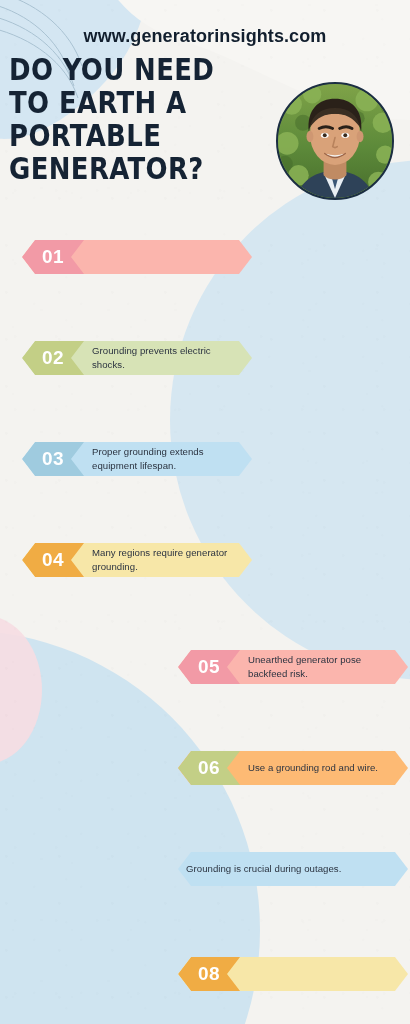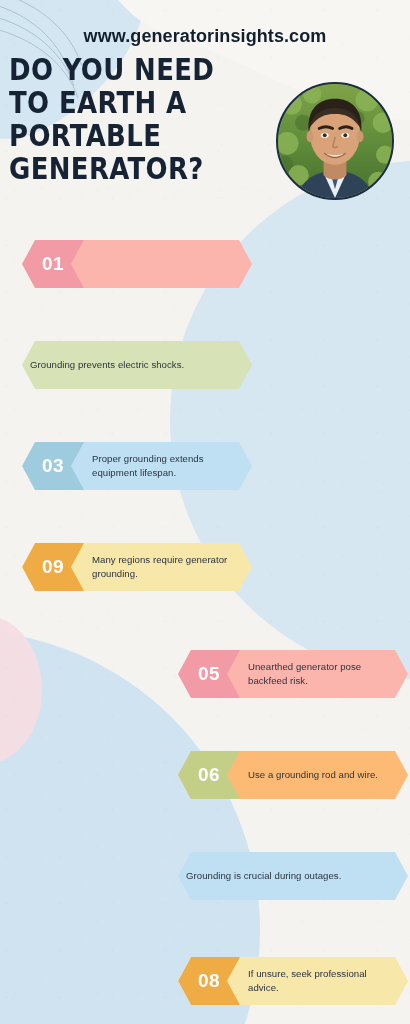--- a/index.html
+++ b/index.html
@@ -87,21 +87,21 @@
     border-radius: 50%;
     border: 2.5px solid #1b2e42;
     overflow: hidden;
     background: #6f8f4a;
   }
   .portrait svg { display: block; width: 100%; height: 100%; }
 
   
   .row {
     position: absolute;
-    height: 48px;
+    height: 34px;
     width: 230px;
     display: flex;
     align-items: stretch;
   }
   .row.left  { left: 22px; }
   .row.right { left: 178px; }
 
   .banner {
     position: relative;
     width: 100%;
@@ -228,32 +228,33 @@
   </div>
 
   <div id="rows">
       <div class="row left" style="top: 240px;">
         <div class="banner" style="background: rgb(251, 181, 173);">
           <div class="num-chip" style="background: rgb(242, 154, 166);">01</div>
         </div>
       </div>
       <div class="row left" style="top: 341px;">
         <div class="banner" style="background: rgb(215, 227, 182);">
+          <div class="num-chip" style="background: rgb(195, 207, 134);">02</div>
           <div class="row-text" style="color: rgb(43, 51, 64);">Grounding prevents electric shocks.</div>
         </div>
       </div>
       <div class="row left" style="top: 442px;">
         <div class="banner" style="background: rgb(191, 224, 242);">
           <div class="num-chip" style="background: rgb(159, 203, 223);">03</div>
           <div class="row-text" style="color: rgb(43, 51, 64);">Proper grounding extends equipment lifespan.</div>
         </div>
       </div>
       <div class="row left" style="top: 543px;">
         <div class="banner" style="background: rgb(247, 231, 168);">
-          <div class="num-chip" style="background: rgb(240, 172, 68);">09</div>
+          <div class="num-chip" style="background: rgb(240, 172, 68);">04</div>
           <div class="row-text" style="color: rgb(43, 51, 64);">Many regions require generator grounding.</div>
         </div>
       </div>
       <div class="row right" style="top: 650px;">
         <div class="banner" style="background: rgb(251, 181, 173);">
           <div class="num-chip" style="background: rgb(242, 154, 166);">05</div>
           <div class="row-text" style="color: rgb(43, 51, 64);">Unearthed generator pose backfeed risk.</div>
         </div>
       </div>
       <div class="row right" style="top: 751px;">
@@ -263,18 +264,17 @@
         </div>
       </div>
       <div class="row right" style="top: 852px;">
         <div class="banner" style="background: rgb(191, 224, 242);">
           <div class="row-text" style="color: rgb(43, 51, 64);">Grounding is crucial during outages.</div>
         </div>
       </div>
       <div class="row right" style="top: 957px;">
         <div class="banner" style="background: rgb(247, 231, 168);">
           <div class="num-chip" style="background: rgb(240, 172, 68);">08</div>
-          <div class="row-text" style="color: rgb(43, 51, 64);">If unsure, seek professional advice.</div>
         </div>
       </div>
     </div>
 
 </div>
 
 </body></html>

